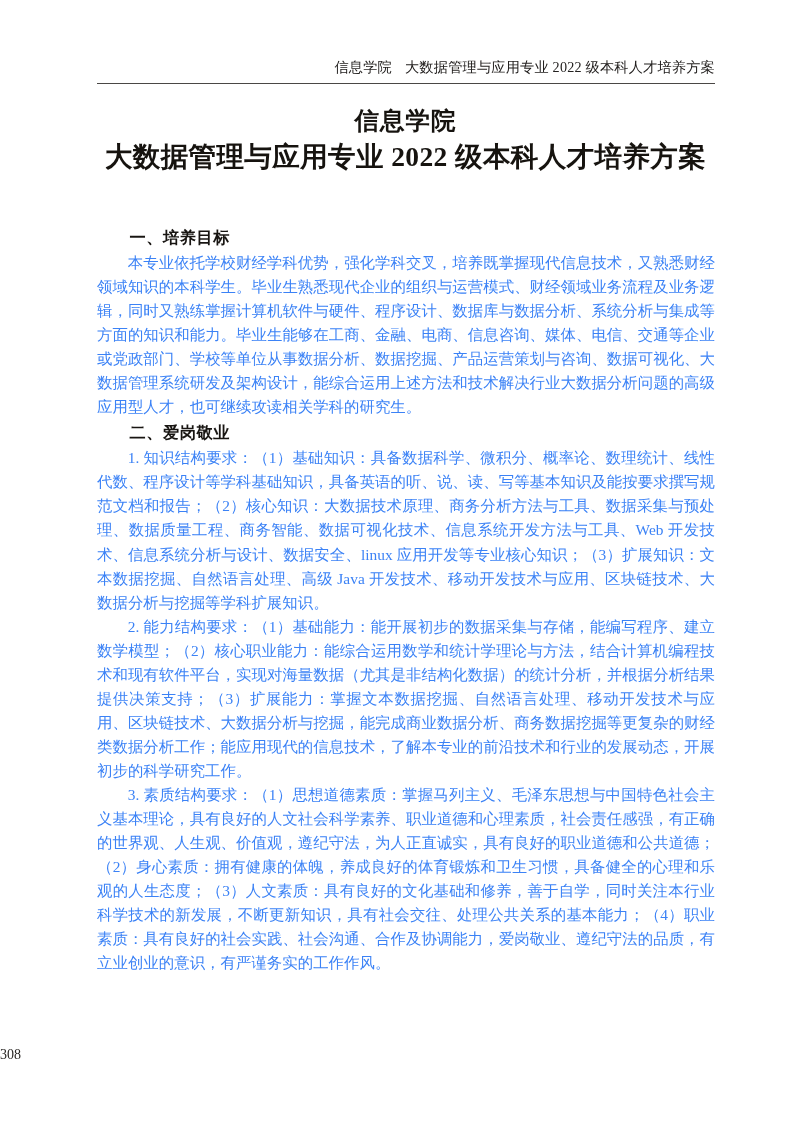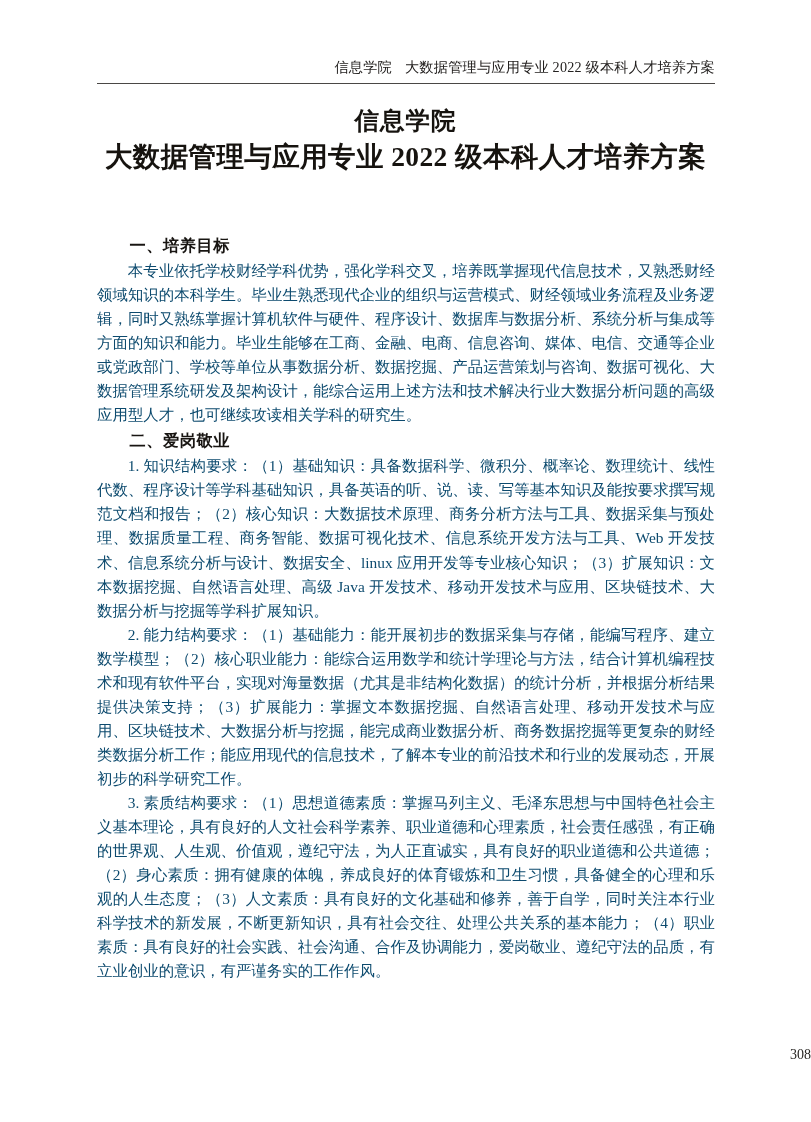--- a/index.html
+++ b/index.html
@@ -76,46 +76,46 @@
   .content {
     position: absolute;
     left: 97px;
     top: 218px;
     width: 618px;
   }
   .section-heading {
     font-size: 16.2px;
     font-weight: bold;
     line-height: 24px;
-    margin: 16px 0 1px 0;
+    margin: 8px 0 1px 0;
     text-indent: 2em;
     letter-spacing: 0.6px;
     color: #181512;
   }
   .para {
     font-size: 15.4px;
     line-height: 24.05px;
     margin: 0;
     text-indent: 2em;
     text-align: justify;
     text-justify: inter-ideograph;
     letter-spacing: 0.05px;
-    color: #0c4a6e;
+    color: #3b82f6;
   }
   .para + .section-heading {
     margin-top: 2px;
   }
 
   
   .page-number {
     position: absolute;
     left: 0;
     top: 1047px;
     width: 811px;
-    text-align: right;
+    text-align: left;
     font-size: 14px;
     color: #2a2724;
   }
 </style>
 </head>
 <body>
 
 <div class="page">
 
   <div class="running-header">

